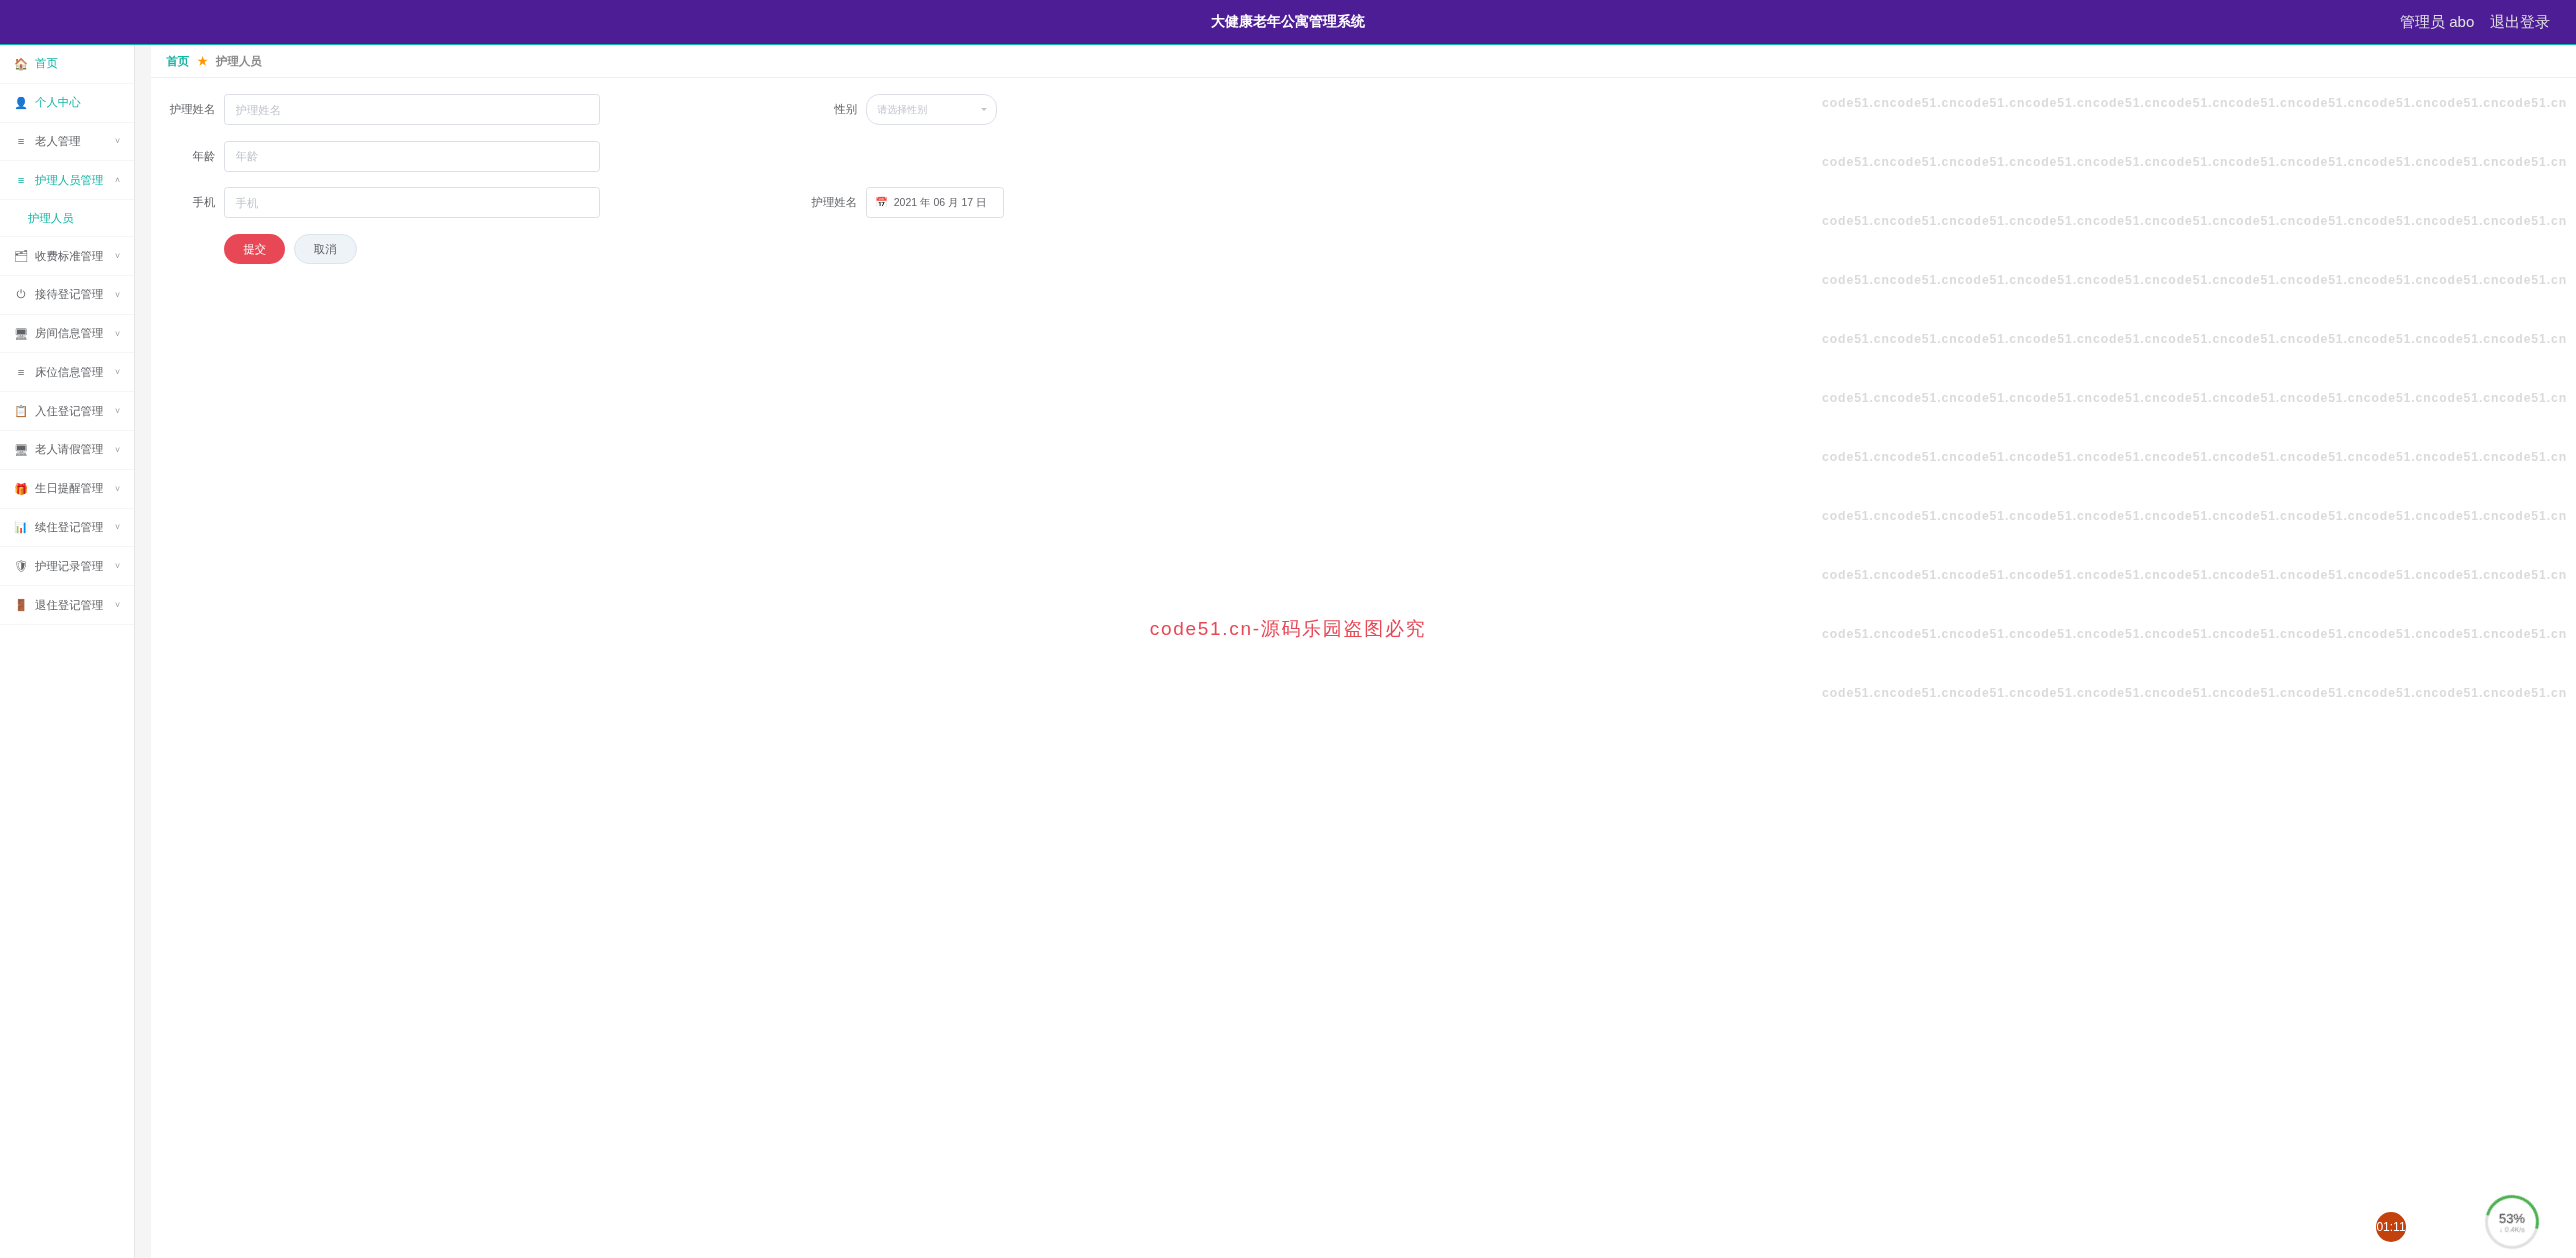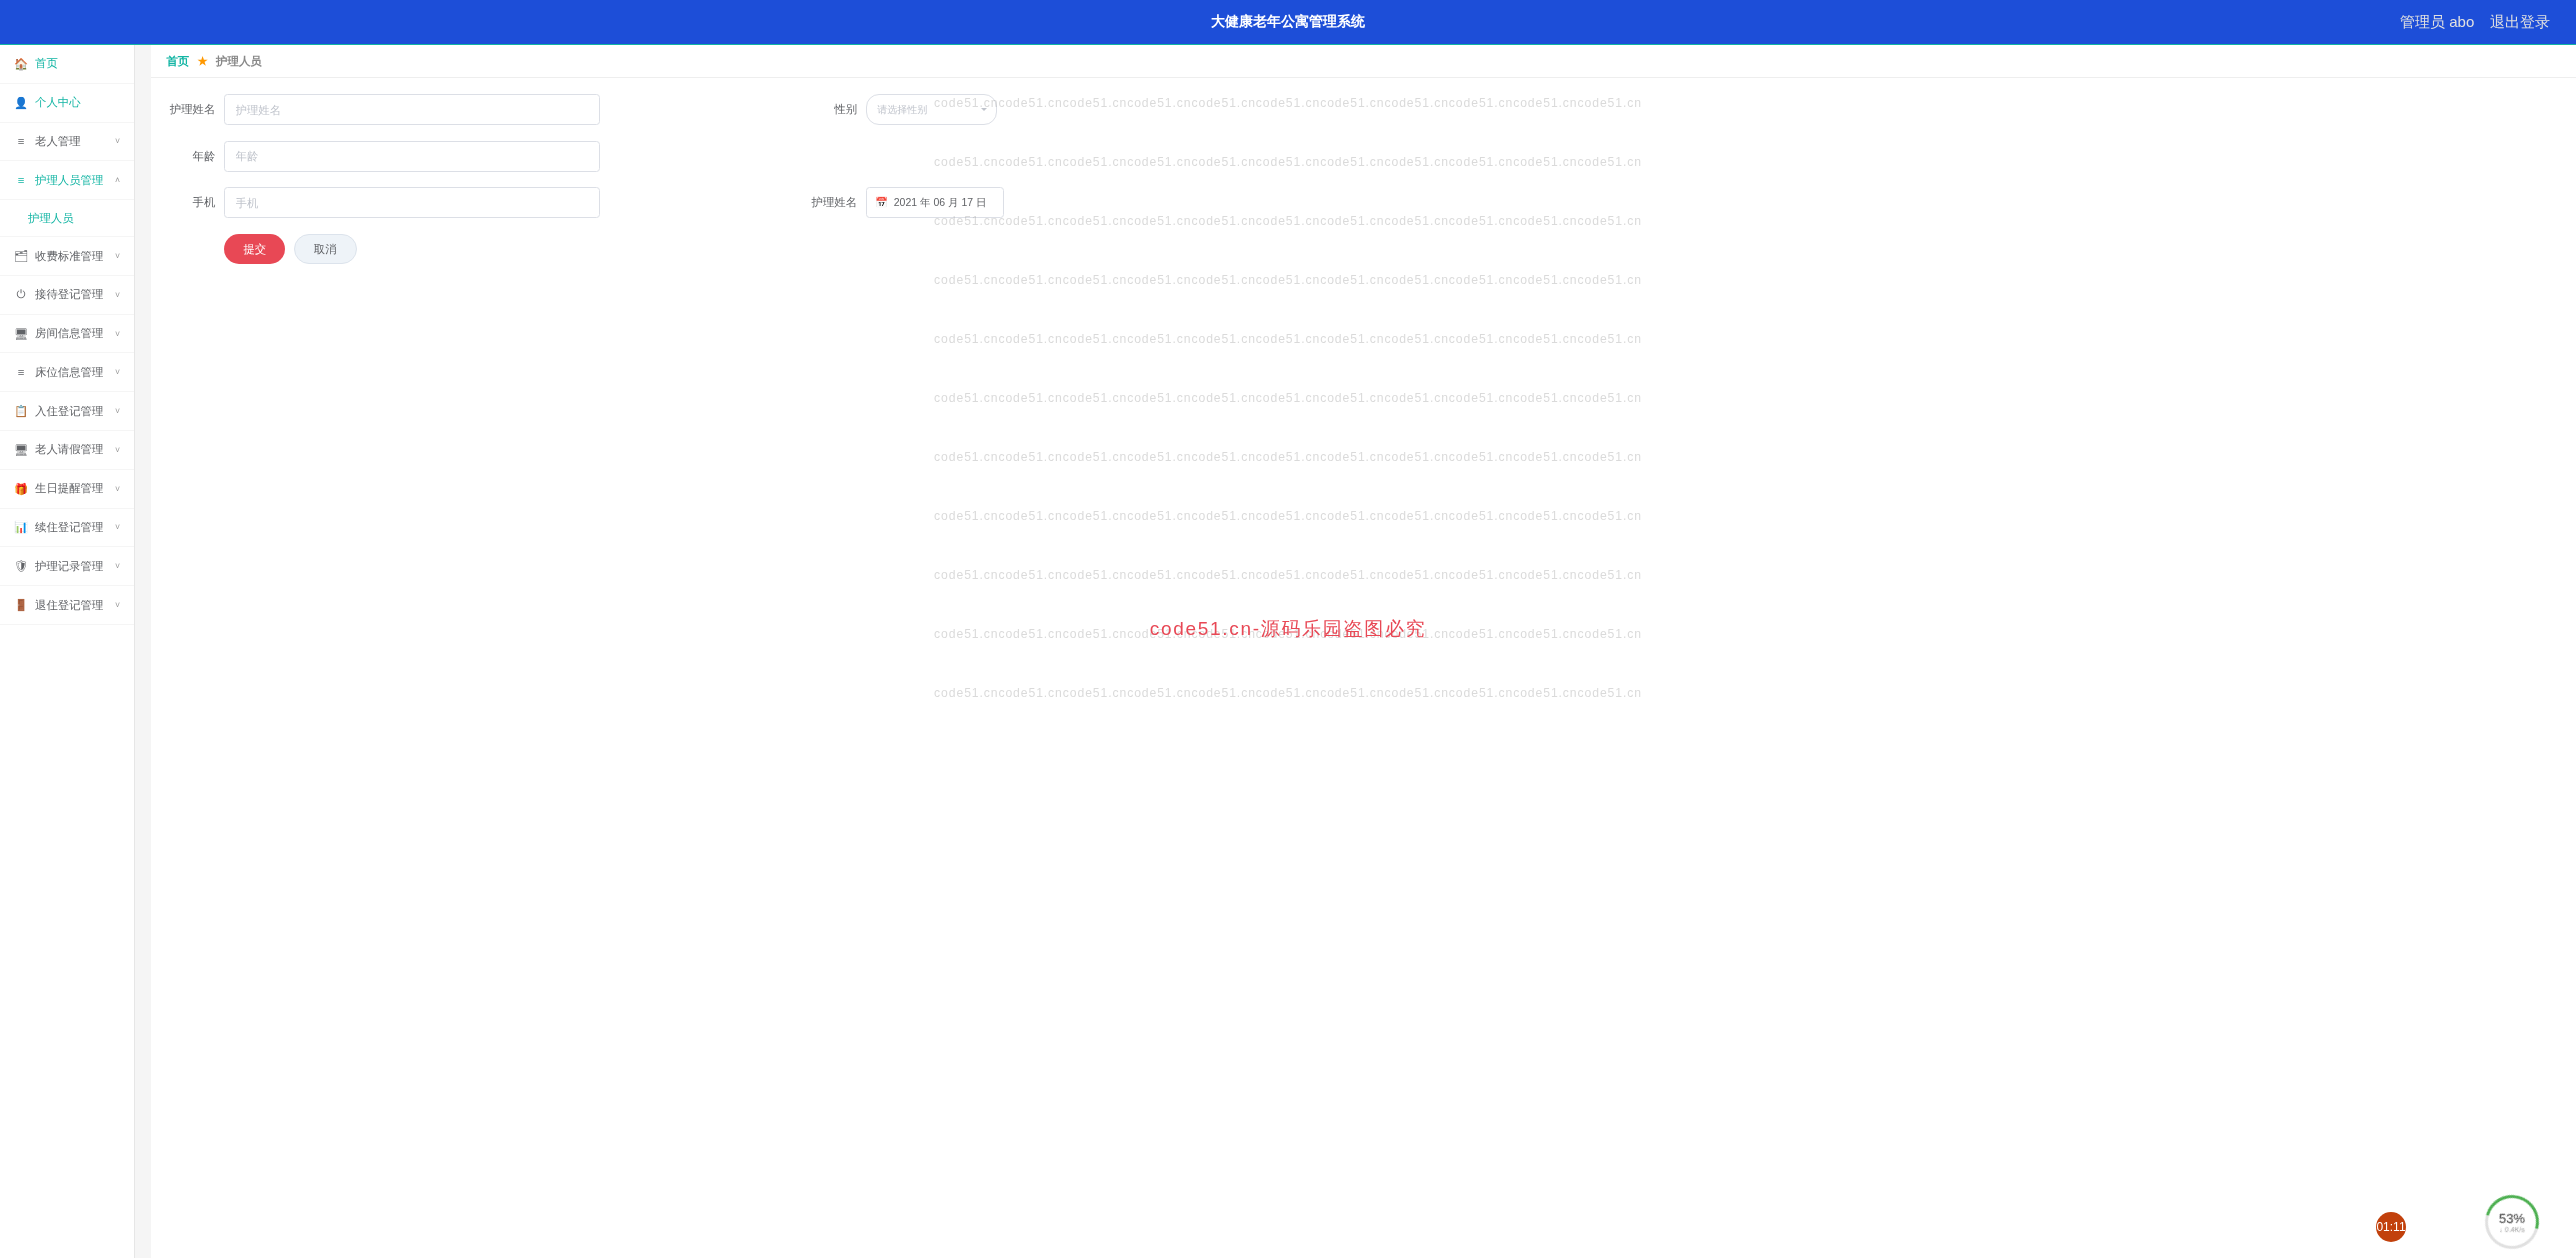--- a/index.html
+++ b/index.html
@@ -1,18 +1,18 @@
 <!DOCTYPE html>
 <html style="font-size:14px"><head>
 <meta charset="utf-8">
 <style>
 * { margin: 0; padding: 0; box-sizing: border-box; }
 body { font-family: "Microsoft YaHei", Arial, sans-serif; font-size: 12.2px; background: #f5f5f5; color: #333; }
 
-.header { background: #1d4ed8; height: 45px; display: flex; align-items: center; position: relative; border-bottom: 1.7px solid #13b5a4; }
+.header { background: #4c1d95; height: 45px; display: flex; align-items: center; position: relative; border-bottom: 1.7px solid #13b5a4; }
 .header-title { color: #fff; font-size: 14px; font-weight: bold; position: absolute; left: 50%; transform: translateX(-50%); }
 .header-right { margin-left: auto; display: flex; gap: 15.7px; padding-right: 26px; }
 .header-right span { color: #e0e0e0; font-size: 15px; cursor: pointer; }
 
 .layout { display: flex; height: calc(100vh - 45px); }
 
 .sidebar { width: 135px; background: #fff; border-right: 0.9px solid #e6e6e6; overflow-y: auto; flex-shrink: 0; }
 .menu-item { display: flex; align-items: center; padding: 11.4px 14px; cursor: pointer; color: #606266; font-size: 11.4px; border-bottom: 0.9px solid #f5f5f5; position: relative; }
 .menu-item.active { color: #13b5a4; }
 .menu-item .icon { width: 14px; display: inline-block; margin-right: 7px; text-align: center; font-size: 11.4px; }
@@ -41,21 +41,21 @@
 .upload-wrap { display: flex; flex-direction: column; }
 .date-input { height: 31px; width: 138px; border: 0.9px solid #dcdfe6; border-radius: 3.5px; padding: 0 8.7px; font-size: 10.5px; color: #606266; display: flex; align-items: center; cursor: pointer; gap: 5.2px; }
 .date-icon { color: #c0c4cc; }
 
 .form-actions { display: flex; gap: 8.7px; padding-left: 58px; margin-top: 8.7px; }
 .btn { height: 30px; padding: 0 19px; border-radius: 15.7px; font-size: 11.4px; cursor: pointer; border: none; display: flex; align-items: center; justify-content: center; text-align: center; }
 .btn-primary { background: #e84855; color: #fff; }
 .btn-default { background: #eef3f8; color: #606266; border: 0.9px solid #dce3ec; }
 
 .watermark-layer { position: fixed; inset: 0; pointer-events: none; z-index: 1; overflow: hidden; }
-.wm-row { display: flex; justify-content: center; padding: 0 9px; white-space: nowrap; }
+.wm-row { display: flex; justify-content: flex-end; padding: 0 9px; white-space: nowrap; font-weight: bold; }
 .wm-text { color: rgba(150,150,150,0.35); font-size: 12.2px; letter-spacing: 0.9px; }
 .center-wm { position: fixed; top: 50%; left: 50%; transform: translate(-50%, -50%); color: #e84855; font-size: 19px; font-weight: 500; pointer-events: none; z-index: 5; letter-spacing: 1.7px; }
 
 .timer-badge { position: fixed; right: 170px; bottom: 15.7px; width: 30px; height: 30px; border-radius: 50%; background: #c2410c; color: #fff; display: flex; align-items: center; justify-content: center; font-size: 12px; }
 .speed-gauge { position: fixed; right: 37px; bottom: 8.7px; width: 54px; height: 54px; border-radius: 50%; border: 3.5px solid #e0e0e0; border-top-color: #4caf50; border-right-color: #4caf50; display: flex; flex-direction: column; align-items: center; justify-content: center; background: #fff; transform: rotate(-30deg); }
 .speed-inner { transform: rotate(30deg); display: flex; flex-direction: column; align-items: center; }
 .speed-pct { font-size: 13px; color: #333; font-weight: 500; }
 .speed-sub { font-size: 7px; color: #999; }
 </style>
 </head>

